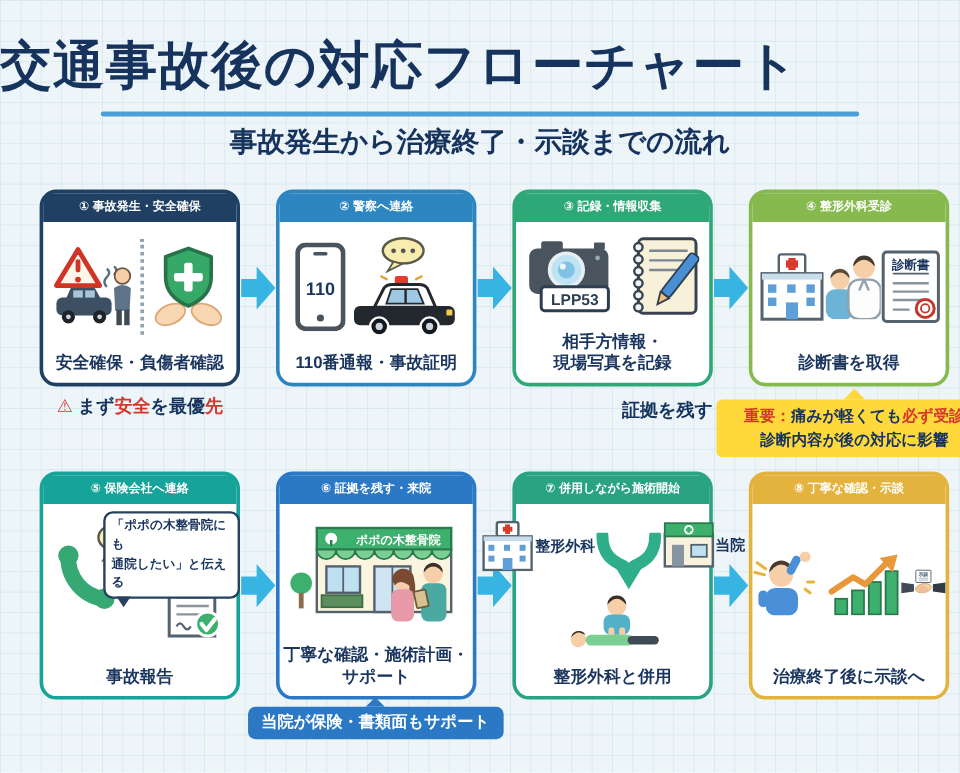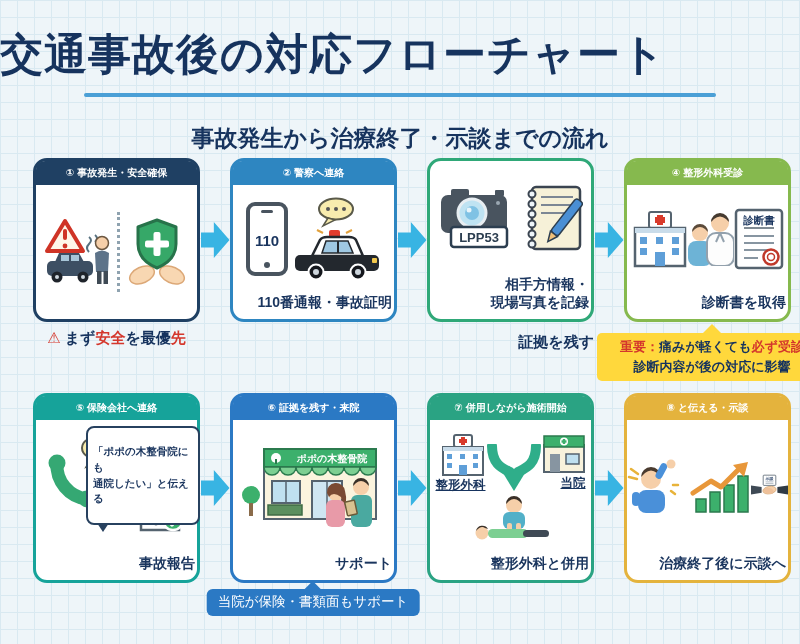--- a/index.html
+++ b/index.html
@@ -9,72 +9,72 @@
     background-image:linear-gradient(#d9e9f1 1px,transparent 1px),
                      linear-gradient(90deg,#d9e9f1 1px,transparent 1px);
     background-size:17px 17px;
     font-family:"Liberation Sans","DejaVu Sans",sans-serif;
     color:#16335e;
   }
   .title{position:absolute;top:26px;left:0;width:100%;text-align:left;
     font-size:43px;font-weight:900;color:#16335e;letter-spacing:1px;white-space:nowrap;}
   .underline{position:absolute;top:93px;left:84px;width:632px;height:4px;background:#4a9fd6;border-radius:2px;}
   .subtitle{position:absolute;top:103px;left:0;width:100%;text-align:center;
-    font-size:23px;font-weight:800;color:#16335e;white-space:nowrap;margin-top:20px;}
+    font-size:23px;font-weight:800;color:#16335e;white-space:nowrap;}
 
   .row{position:absolute;left:33px;display:flex;align-items:stretch;}
   .row1{top:158px;height:164px;}
   .row2{top:393px;height:190px;}
   .card{width:167px;box-sizing:border-box;background:#fff;border:3px solid var(--c,#1f4063);
     border-radius:14px;display:flex;flex-direction:column;overflow:visible;position:relative;}
   .card-header{background:var(--c,#1f4063);color:#fff;font-weight:800;font-size:10px;
     text-align:center;padding:6px 1px 7px;line-height:1.1;white-space:nowrap;overflow:hidden;
     border-radius:9px 9px 0 0;}
   .card-header .num{margin-right:3px;}
   .card-body{flex:1;display:flex;align-items:center;justify-content:center;position:relative;}
-  .caption{text-align:right;font-size:14px;font-weight:800;color:#1a355e;line-height:1.3;padding:0 2px 8px;}
+  .caption{text-align:center;font-size:14px;font-weight:800;color:#1a355e;line-height:1.3;padding:0 2px 8px;}
   .arrow-slot{width:30px;display:flex;align-items:center;justify-content:center;}
   .arrow{width:29px;height:36px;background:#38b4e3;
     clip-path:polygon(0 29%,46% 29%,46% 0,100% 50%,46% 100%,46% 71%,0 71%);}
 
   .dotted-divider{width:0;border-left:3px dotted #8fa3b0;height:80px;margin:0 6px;}
 
   .safety-note{position:absolute;top:329px;left:33px;width:167px;text-align:center;
     font-size:15px;font-weight:800;color:#16335e;white-space:nowrap;}
   .red{color:#d4372c;}
   .warn-icon{color:#d4372c;margin-right:4px;font-size:15px;}
   .evidence-note{position:absolute;top:333px;left:427px;width:167px;text-align:right;
     font-size:15px;font-weight:800;color:#16335e;}
 
   .important-callout{position:absolute;top:333px;left:597px;width:230px;box-sizing:border-box;
     background:#ffd83c;border-radius:5px;padding:4px 15px 5px;text-align:center;
     font-size:13px;font-weight:800;color:#16335e;line-height:1.5;}
   .important-callout::before{content:"";position:absolute;top:-9px;left:50%;margin-left:-9px;
     border-left:9px solid transparent;border-right:9px solid transparent;border-bottom:9px solid #ffd83c;}
 
   .speech-callout{position:absolute;top:6px;right:-3px;width:114px;box-sizing:border-box;
-    background:#fff;border:2px solid #27415f;border-radius:8px;padding:16px 5px;
+    background:#fff;border:2px solid #27415f;border-radius:8px;padding:3px 5px;
     font-size:10.5px;font-weight:800;color:#1a355e;line-height:1.5;text-align:left;z-index:3;}
   .speech-callout::after{content:"";position:absolute;left:9px;bottom:-9px;
     border-left:6px solid transparent;border-right:6px solid transparent;border-top:9px solid #27415f;}
 
   .clinic-banner{position:absolute;top:589px;left:313px;transform:translateX(-50%);
-    background:#2b79c4;color:#fff;font-size:13.5px;font-weight:400;
+    background:#2b79c4;color:#fff;font-size:13.5px;font-weight:700;
     padding:4px 11px 5px;border-radius:6px;white-space:nowrap;}
   .clinic-banner::before{content:"";position:absolute;top:-8px;left:50%;margin-left:-8px;
     border-left:8px solid transparent;border-right:8px solid transparent;border-bottom:8px solid #2b79c4;}
 
   .b2-right{display:flex;flex-direction:column;align-items:center;margin-left:4px;}
   .b5{width:100%;height:100%;position:relative;}
   .b5 .handset{position:absolute;left:8px;top:32px;}
   .b5 .bubble{position:absolute;left:42px;top:14px;}
   .b5 .doc{position:absolute;right:12px;top:54px;}
   .b7{display:flex;flex-direction:column;align-items:center;width:100%;}
   .b7-top{display:flex;align-items:flex-start;justify-content:center;}
-  .b7-col{display:flex;flex-direction:column;align-items:flex-end;text-decoration:underline;}
+  .b7-col{display:flex;align-items:center;}
   .b7-label{font-size:12.5px;font-weight:800;color:#1a355e;margin-top:1px;white-space:nowrap;}
   .b8{display:flex;align-items:flex-start;width:100%;}
   .b8-top{display:flex;align-items:flex-end;gap:8px;margin-bottom:2px;}
   svg text{font-family:"Liberation Sans","DejaVu Sans",sans-serif;}
 </style>
 </head>
 <body>
 
 <div class="canvas">
 
@@ -110,20 +110,21 @@
         </svg>
         <div class="dotted-divider"></div>
         <svg width="62" height="72" viewBox="0 0 62 72">
           <ellipse cx="16" cy="59" rx="13" ry="8" transform="rotate(-24 16 59)" fill="#f8d7b2" stroke="#dca877" stroke-width="1.5"></ellipse>
           <ellipse cx="46" cy="59" rx="13" ry="8" transform="rotate(24 46 59)" fill="#f8d7b2" stroke="#dca877" stroke-width="1.5"></ellipse>
           <path d="M31,4 L50,11 V28 Q50,44 31,52 Q12,44 12,28 V11 Z" fill="#36a868" stroke="#27734a" stroke-width="3" stroke-linejoin="round"></path>
           <rect x="27.5" y="16" width="7" height="24" rx="2" fill="#fff"></rect>
           <rect x="19" y="24.5" width="24" height="7" rx="2" fill="#fff"></rect>
         </svg>
       </div>
+      <div class="caption">安全確保・負傷者確認</div>
     </div>
 
     <div class="arrow-slot">
         <div class="arrow"></div>
       </div>
 
     <div class="card" style="--c: #2e86c1;">
       <div class="card-header">
         <span class="num">②</span><span>警察へ連絡</span>
       </div>
@@ -158,20 +159,23 @@
         </div>
       </div>
       <div class="caption">110番通報・事故証明</div>
     </div>
 
     <div class="arrow-slot">
         <div class="arrow"></div>
       </div>
 
     <div class="card" style="--c: #2fa878;">
+      <div class="card-header">
+        <span class="num">③</span><span>記録・情報収集</span>
+      </div>
       <div class="card-body">
         <svg width="76" height="66" viewBox="0 0 76 66">
           <rect x="12" y="4" width="18" height="9" rx="2" fill="#49545f"></rect>
           <rect x="56" y="5" width="9" height="6" rx="1" fill="#49545f"></rect>
           <rect x="2" y="10" width="66" height="38" rx="7" fill="#49545f"></rect>
           <circle cx="33" cy="28" r="14" fill="#bfe3f2" stroke="#e8eef2" stroke-width="3"></circle>
           <circle cx="33" cy="28" r="7" fill="#7fc2e4"></circle>
           <circle cx="30" cy="25" r="2.5" fill="#e8f5fb"></circle>
           <circle cx="59" cy="18" r="2" fill="#9aa7b2"></circle>
           <rect x="12" y="42" width="56" height="20" rx="3" fill="#fff" stroke="#2c3e50" stroke-width="2.5"></rect>
@@ -322,20 +326,21 @@
           <circle cx="96" cy="56" r="8" fill="#f6cfa9"></circle>
           <path d="M87,56 a9,9 0 0 1 18,-2 q3,12 -2,16 l-2,-10 q-8,-6 -12,0 Z" fill="#7a4a33"></path>
           <rect x="86" y="63" width="19" height="27" rx="6" fill="#e89aa8"></rect>
           <circle cx="121" cy="50" r="8" fill="#f6cfa9"></circle>
           <path d="M113,49 a8,8 0 0 1 16,0 l-3,-3 q-5,-4 -10,0 Z" fill="#3a3028"></path>
           <rect x="111" y="58" width="21" height="32" rx="6" fill="#4aa9a0"></rect>
           <rect x="106" y="64" width="10" height="14" rx="1" transform="rotate(-12 111 71)" fill="#d9c291" stroke="#6b5a3a" stroke-width="1.5"></rect>
         </svg>
       </div>
       <div class="caption">
+        <div>丁寧な確認・施術計画・</div>
         <div>サポート</div>
       </div>
     </div>
 
     <div class="arrow-slot">
         <div class="arrow"></div>
       </div>
 
     <div class="card" style="--c: #2aa383;">
       <div class="card-header">
@@ -393,21 +398,21 @@
       </div>
       <div class="caption">整形外科と併用</div>
     </div>
 
     <div class="arrow-slot">
         <div class="arrow"></div>
       </div>
 
     <div class="card" style="--c: #e4b33d;">
       <div class="card-header">
-        <span class="num">⑧</span><span>と伝える・示談</span>
+        <span class="num">⑧</span><span>丁寧な確認・示談</span>
       </div>
       <div class="card-body">
         <div class="b8">
           <div class="b8-top">
             <svg width="54" height="54" viewBox="0 0 54 54">
               <path d="M4,10 l7,5 M2,18 l8,2" stroke="#e8b33a" stroke-width="2.5" stroke-linecap="round"></path>
               <path d="M46,26 l5,0 M44,32 l4,3" stroke="#e8b33a" stroke-width="2.5" stroke-linecap="round"></path>
               <circle cx="24" cy="20" r="10" fill="#f6cfa9"></circle>
               <path d="M14,18 a10,10 0 0 1 20,0 l-4,-4 q-6,-5 -12,0 Z" fill="#4a3b2f"></path>
               <rect x="34" y="4" width="7" height="17" rx="3.5" transform="rotate(28 37 6)" fill="#4a90d9"></rect>

